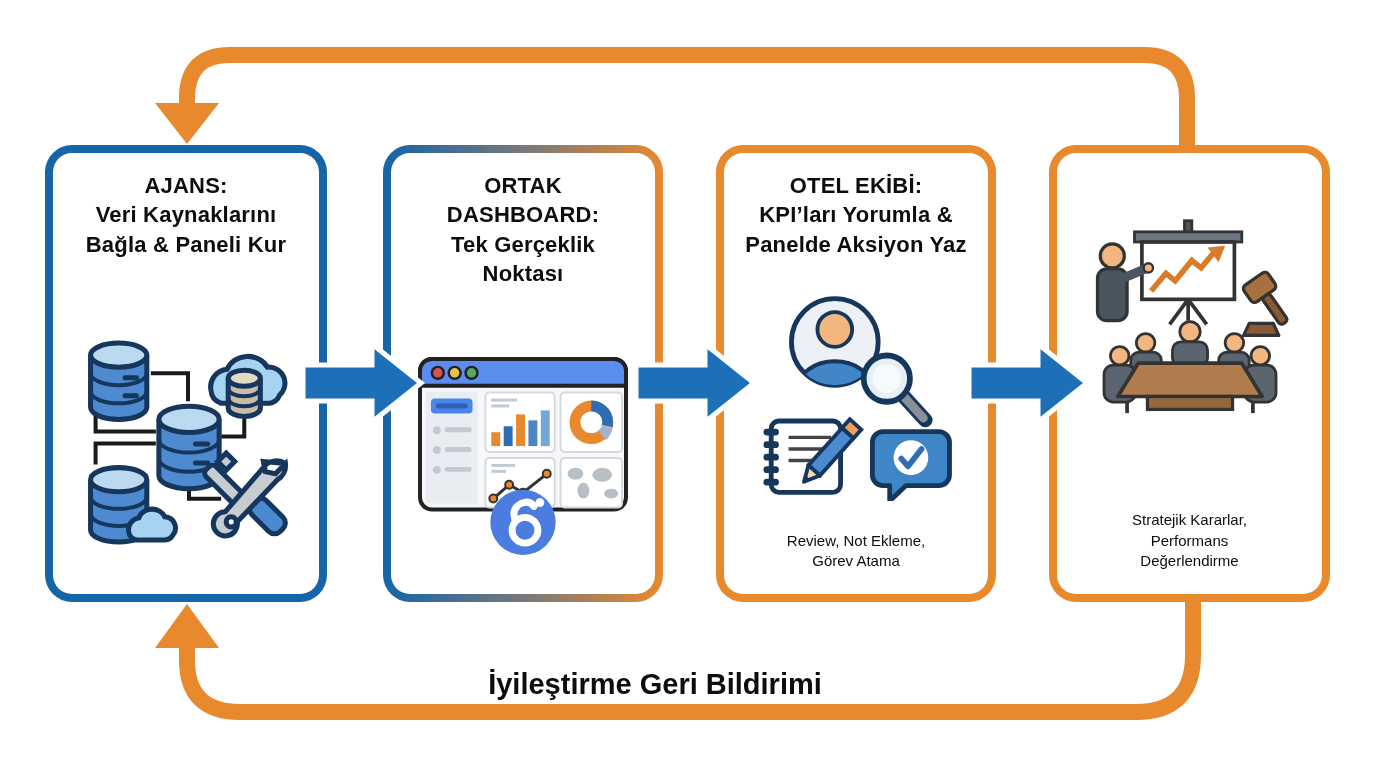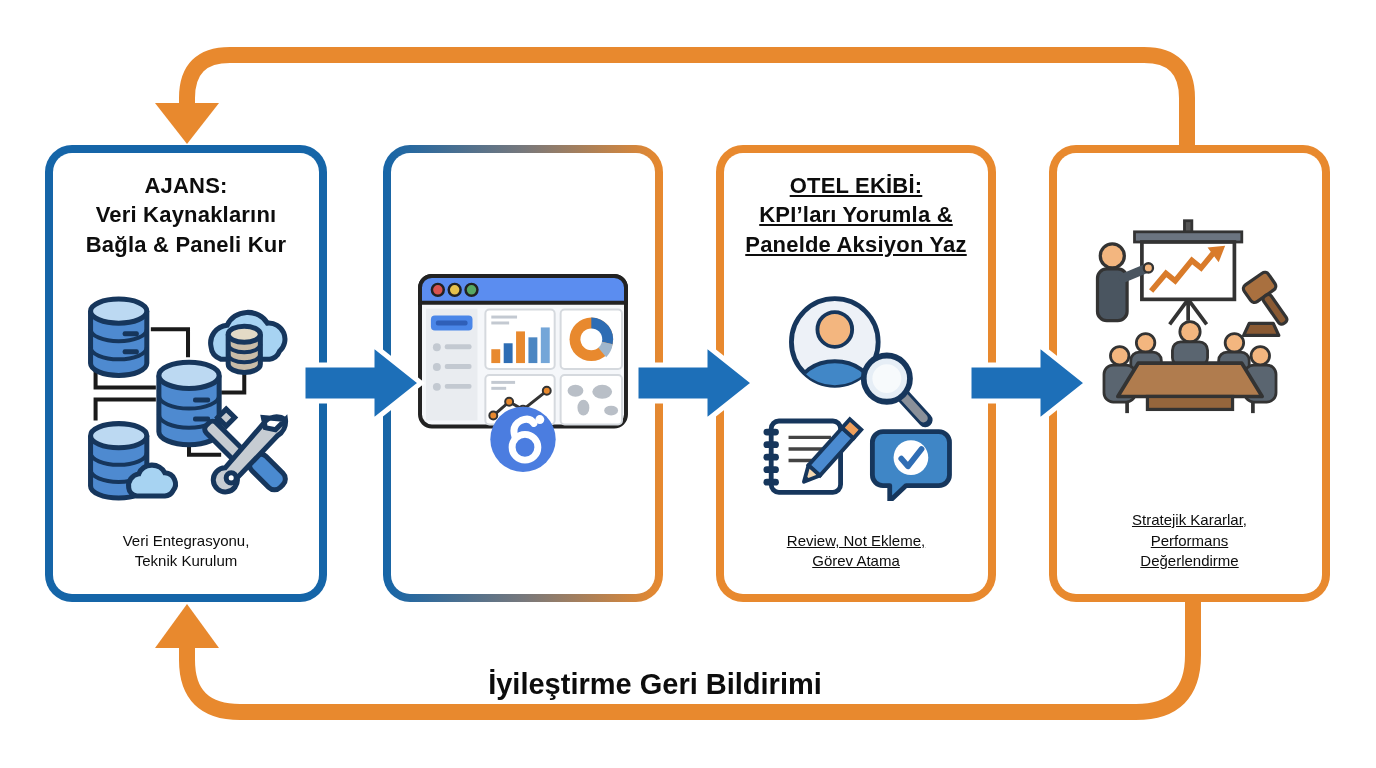--- a/index.html
+++ b/index.html
@@ -3,21 +3,21 @@
 <meta charset="utf-8">
 <style>
   html,body{margin:0;padding:0;}
   body{
     width:1376px;height:768px;position:relative;background:#ffffff;
     font-family:"Liberation Sans", sans-serif;overflow:hidden;color:#0d0d0d;
   }
   .card{position:absolute;top:145px;height:457px;border-radius:27px;padding:8px;box-sizing:border-box;}
   .border-blue{background:var(--blue);}
   .border-grad{background:linear-gradient(90deg,var(--blue) 0%,#77787c 50%,var(--orange) 100%);}
-  .border-orange{background:var(--orange);text-decoration:underline;}
+  .border-orange{background:var(--orange);}
   .pos1{left:45px;width:282px;}
   .pos2{left:383px;width:280px;}
   .pos3{left:716px;width:280px;}
   .pos4{left:1049px;width:281px;}
   .card-inner{
     width:100%;height:100%;background:#ffffff;border-radius:19px;
     display:flex;flex-direction:column;align-items:center;
     padding:18px 6px 22px;box-sizing:border-box;gap:48px;
   }
   .card-title{
@@ -97,27 +97,29 @@
             <rect x="186" y="164" width="20" height="40" rx="8" transform="rotate(-45 196 184)" fill="#4a8ad0"></rect>
             <rect x="149" y="124" width="12" height="12" transform="rotate(-45 155 130)" fill="#c6ccd2"></rect>
           </g>
           <g>
             <path d="M214,132 a16,16 0 0 0 -22,4 l-38,44 a12,12 0 1 0 12,10 l40,-42 a16,16 0 0 0 8,-16 l-10,10 -10,-2 -2,-10 z" fill="#c6ccd2"></path>
             <circle cx="160" cy="190" r="5" fill="#ffffff"></circle>
           </g>
         </g>
       </svg>
     </div>
-    <div class="card-sub">Veri Entegrasyonu,
-Teknik Kurulum</div>
   </div>
 </div>
 
 <div class="card border-grad pos2">
   <div class="card-inner">
+    <div class="card-title">ORTAK
+DASHBOARD:
+Tek Gerçeklik
+Noktası</div>
     <div class="card-icon">
       <svg width="218" height="203" viewBox="0 0 220 205">
         <g>
           <rect x="6" y="6" width="208" height="152" rx="12" fill="#f5f7fa" stroke="#222" stroke-width="4"></rect>
           <path d="M18,6 h184 a12,12 0 0 1 12,12 v15 h-208 v-15 a12,12 0 0 1 12,-12 z" fill="#5b8df0" stroke="#222" stroke-width="4"></path>
           <circle cx="24" cy="20" r="6" fill="#d9534f" stroke="#222" stroke-width="2.5"></circle>
           <circle cx="41" cy="20" r="6" fill="#e6c14c" stroke="#222" stroke-width="2.5"></circle>
           <circle cx="58" cy="20" r="6" fill="#57a864" stroke="#222" stroke-width="2.5"></circle>
         </g>
         <g>

